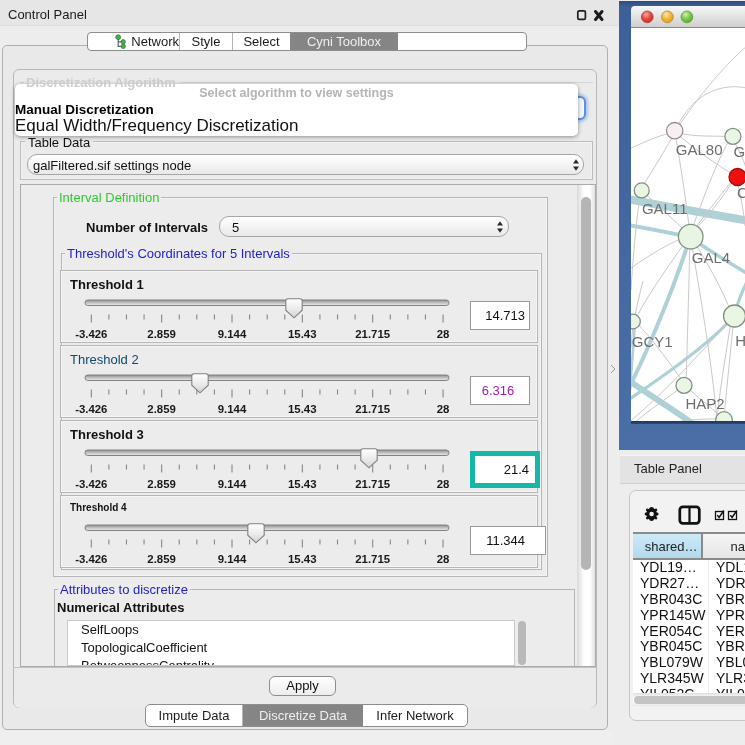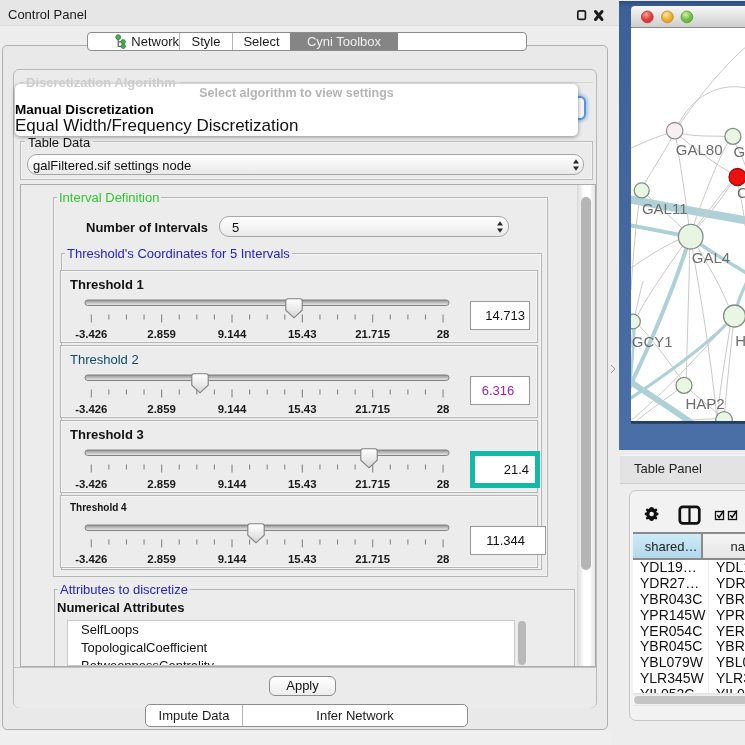--- a/index.html
+++ b/index.html
@@ -127,20 +127,21 @@
 <div class="abs" style="left:57px;top:600px;font-size:13px;font-weight:bold;color:#111">Numerical Attributes</div>
 <div class="abs" style="left:67px;top:620px;width:448px;height:46px;background:#fff;border:1px solid #c9c9c9;box-sizing:border-box;overflow:hidden">
     <div style="font-size:13px;color:#111;padding-left:13px;line-height:17.8px">SelfLoops<br>TopologicalCoefficient<br>BetweennessCentrality</div>
   </div>
 <div class="abs" style="left:515px;top:620px;width:13px;height:46px;background:#ededed"></div>
 <div class="abs" style="left:518px;top:621px;width:8px;height:44px;background:#b9b9b9;border-radius:4px"></div>
 <div class="abs" style="left:14px;top:667px;width:582px;height:40px;background:#ebebeb;border-top:1px solid #c2c2c2;border-radius:0 0 6px 6px"></div>
 <div class="abs" style="left:269px;top:676px;width:67px;height:20px;background:linear-gradient(#ffffff,#ededed);border:1px solid #8d8d8d;border-radius:6px;box-sizing:border-box;text-align:center;font-size:13px;color:#111;line-height:18px">Apply</div>
 <div class="abs" style="left:145px;top:704px;width:323px;height:23px;background:#fff;border:1px solid #8d8d8d;border-radius:5px;box-sizing:border-box;overflow:hidden;display:flex;z-index:5">
     <div style="width:96px;display:flex;align-items:center;justify-content:center;font-size:13px;color:#1a1a1a;border-right:1px solid #b5b5b5">Impute Data</div>
+    <div style="width:120px;display:flex;align-items:center;justify-content:center;font-size:13px;color:#efefef;background:#858585">Discretize Data</div>
     <div style="flex:1;display:flex;align-items:center;justify-content:center;font-size:13px;color:#1a1a1a">Infer Network</div>
   </div>
 <div class="abs" style="left:0;top:731px;width:612px;height:14px;background:#efefef"></div>
 <svg class="abs" style="left:609px;top:364px" width="8" height="10">
     <path d="M2,1 L6,5 L2,9" stroke="#9a9a9a" stroke-width="1" fill="none"></path>
   </svg>
 <div class="abs" style="left:619px;top:1px;width:126px;height:449px;background:linear-gradient(#2e4d7e,#3e6098 6px,#44679f 50%,#4a6fa6)"></div>
 <div class="abs" style="left:631px;top:6px;width:114px;height:418px;border-radius:4px 0 0 0;overflow:hidden">
     <div style="height:21px;background:linear-gradient(#f7f7f7,#cfcfcf);border-bottom:1px solid #8a8a8a;position:relative">
       <svg width="114" height="21" style="position:absolute;left:0;top:0">

